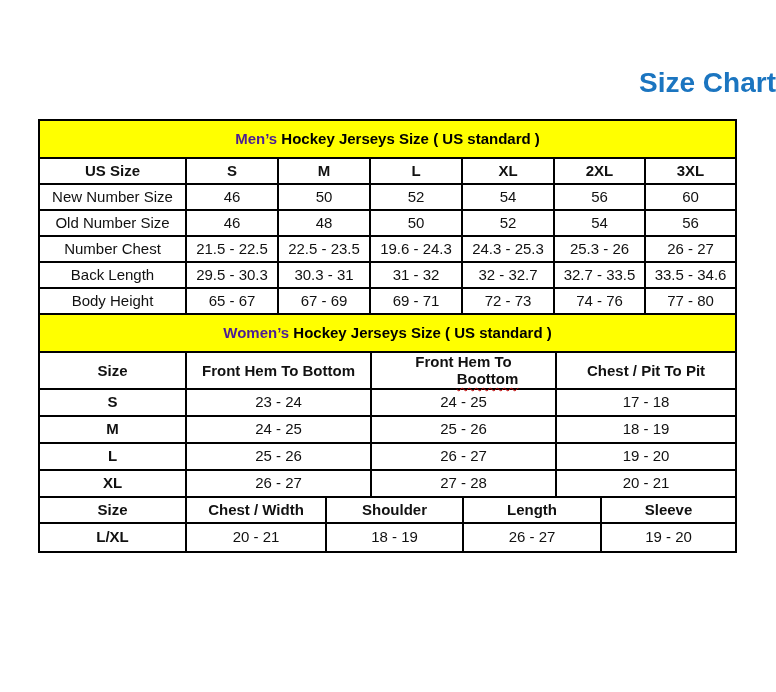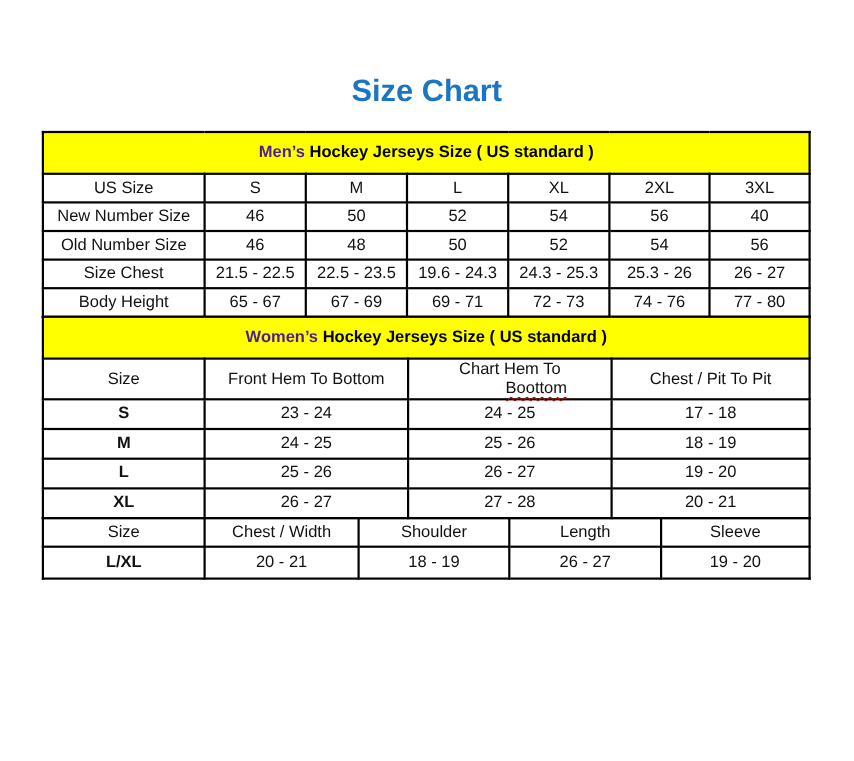--- a/index.html
+++ b/index.html
@@ -11,21 +11,21 @@
     position: relative;
     width: 776px;
     height: 692px;
     background: #ffffff;
     font-family: "Liberation Sans", sans-serif;
     overflow: hidden;
   }
   .title {
     margin: 0;
     padding-top: 68px;
-    text-align: center;
+    text-align: right;
     font-size: 28px;
     line-height: 30px;
     font-weight: bold;
     color: #1b75c0;
     letter-spacing: 0px;
   }
   .chart-wrap {
     margin-top: 21px;
     margin-left: 38px;
     width: 697px;
@@ -50,21 +50,21 @@
   }
   td.banner-cell {
     background: #ffff00;
     font-weight: bold;
     font-size: 17px;
     height: 36px;
   }
   .banner-highlight { color: #4c1d95; }
   .banner-rest { color: #000000; margin-top: 36px; }
   tr.head td {
-    font-weight: normal;
+    font-weight: bold;
     height: 24px;
   }
   tr.data td { height: 24px; }
   td.row-label { font-weight: normal; }
   td.row-label-bold { font-weight: bold; }
   table.women tr.data td { height: 25px; }
   table.youth td.banner-cell { height: 28px; }
   table.youth tr.data td { height: 27px; }
   .sic {
     text-decoration: underline;
@@ -110,39 +110,48 @@
           <td>2XL</td>
           <td>3XL</td>
         </tr>
         <tr class="data">
           <td class="row-label">New Number Size</td>
           <td>46</td>
           <td>50</td>
           <td>52</td>
           <td>54</td>
           <td>56</td>
-          <td>40</td>
+          <td>60</td>
         </tr>
         <tr class="data">
           <td class="row-label">Old Number Size</td>
           <td>46</td>
           <td>48</td>
           <td>50</td>
           <td>52</td>
           <td>54</td>
           <td>56</td>
         </tr>
         <tr class="data">
-          <td class="row-label">Size Chest</td>
+          <td class="row-label">Number Chest</td>
           <td>21.5 - 22.5</td>
           <td>22.5 - 23.5</td>
           <td>19.6 - 24.3</td>
           <td>24.3 - 25.3</td>
           <td>25.3 - 26</td>
           <td>26 - 27</td>
+        </tr>
+        <tr class="data">
+          <td class="row-label">Back Length</td>
+          <td>29.5 - 30.3</td>
+          <td>30.3 - 31</td>
+          <td>31 - 32</td>
+          <td>32 - 32.7</td>
+          <td>32.7 - 33.5</td>
+          <td>33.5 - 34.6</td>
         </tr>
         <tr class="data">
           <td class="row-label">Body Height</td>
           <td>65 - 67</td>
           <td>67 - 69</td>
           <td>69 - 71</td>
           <td>72 - 73</td>
           <td>74 - 76</td>
           <td>77 - 80</td>
         </tr>
@@ -160,21 +169,21 @@
         <tr>
           <td colspan="4" class="banner-cell">
             <span class="banner-highlight">Women’s</span>
             <span class="banner-rest">Hockey Jerseys Size ( US standard )</span>
           </td>
         </tr>
         <tr class="head">
           <td>Size</td>
           <td>Front Hem To Bottom</td>
           <td>
-            <span>Chart Hem To</span>
+            <span>Front Hem To</span>
             <span class="sic">Boottom</span>
           </td>
           <td>Chest / Pit To Pit</td>
         </tr>
         <tr class="data">
           <td class="row-label-bold">S</td>
           <td>23 - 24</td>
           <td>24 - 25</td>
           <td>17 - 18</td>
         </tr>

